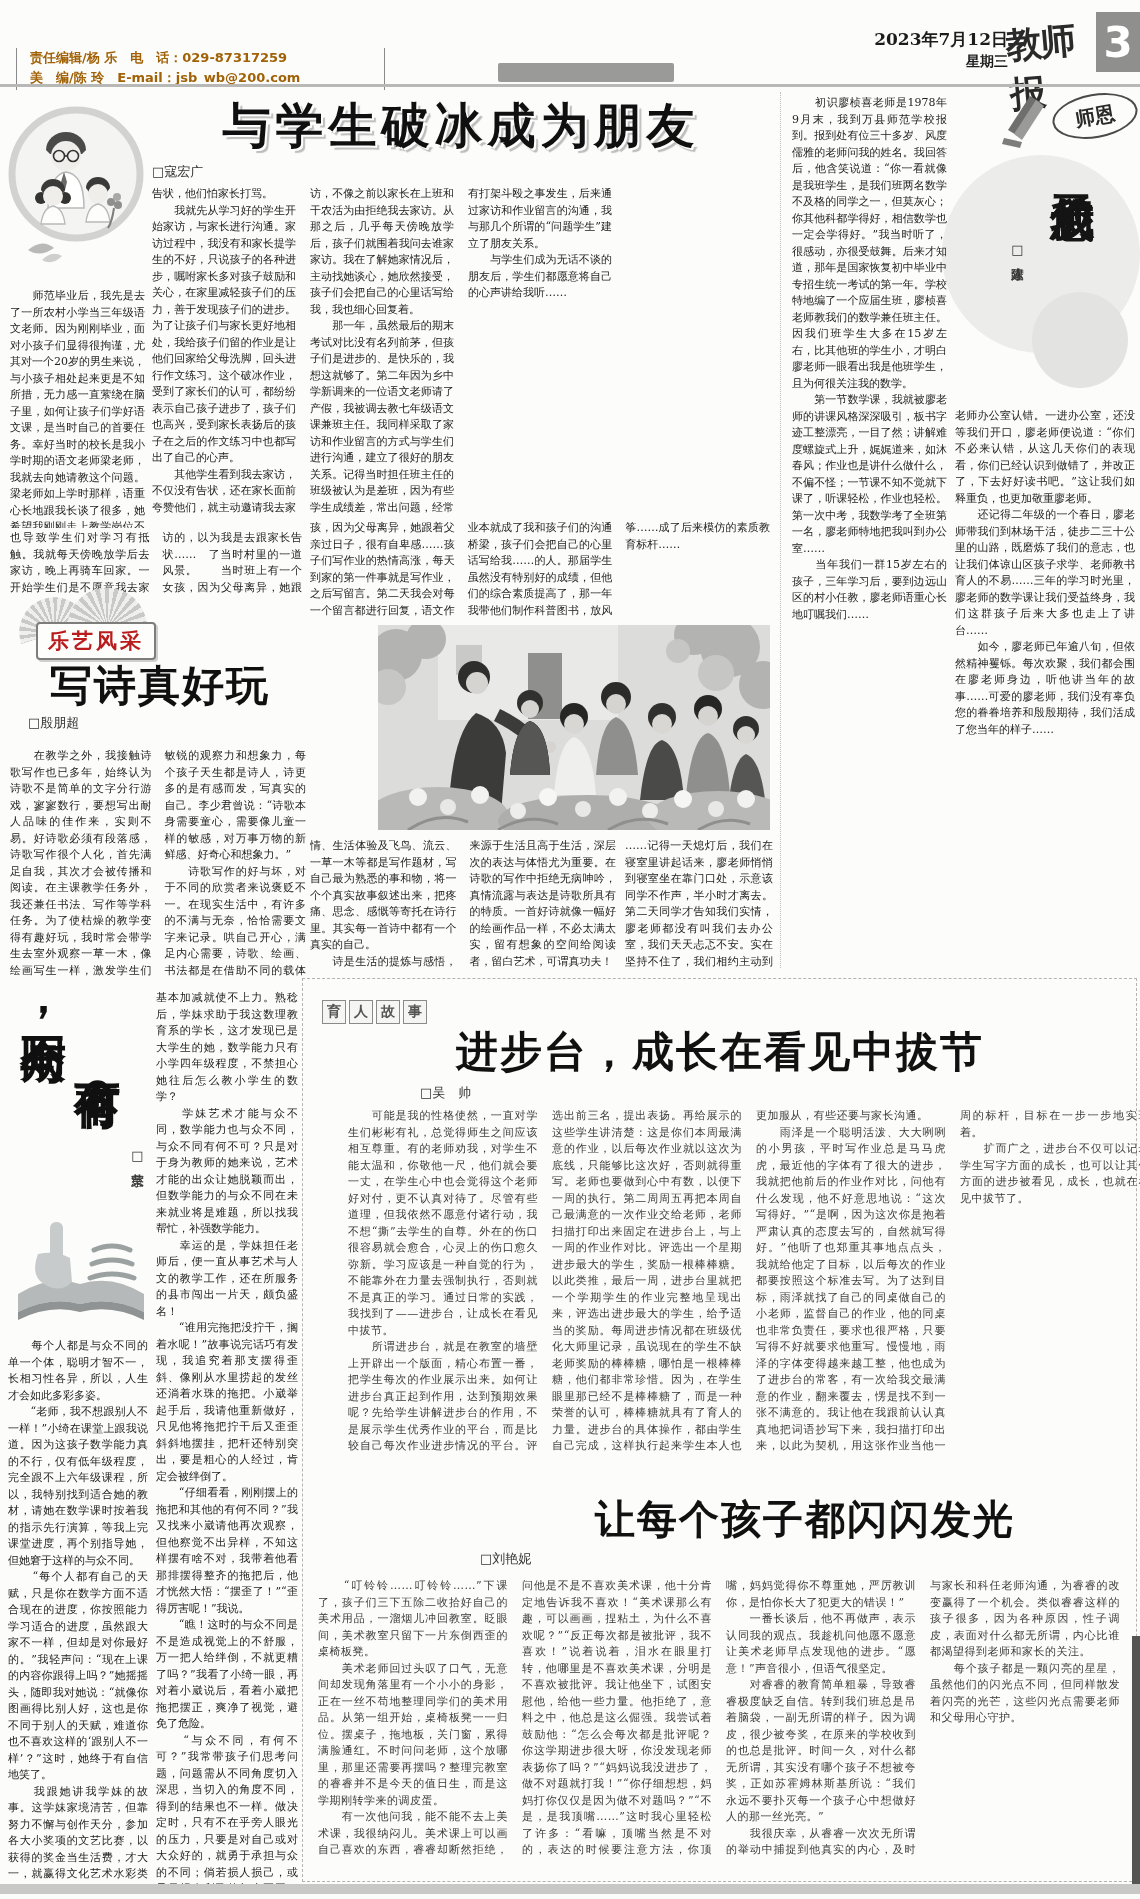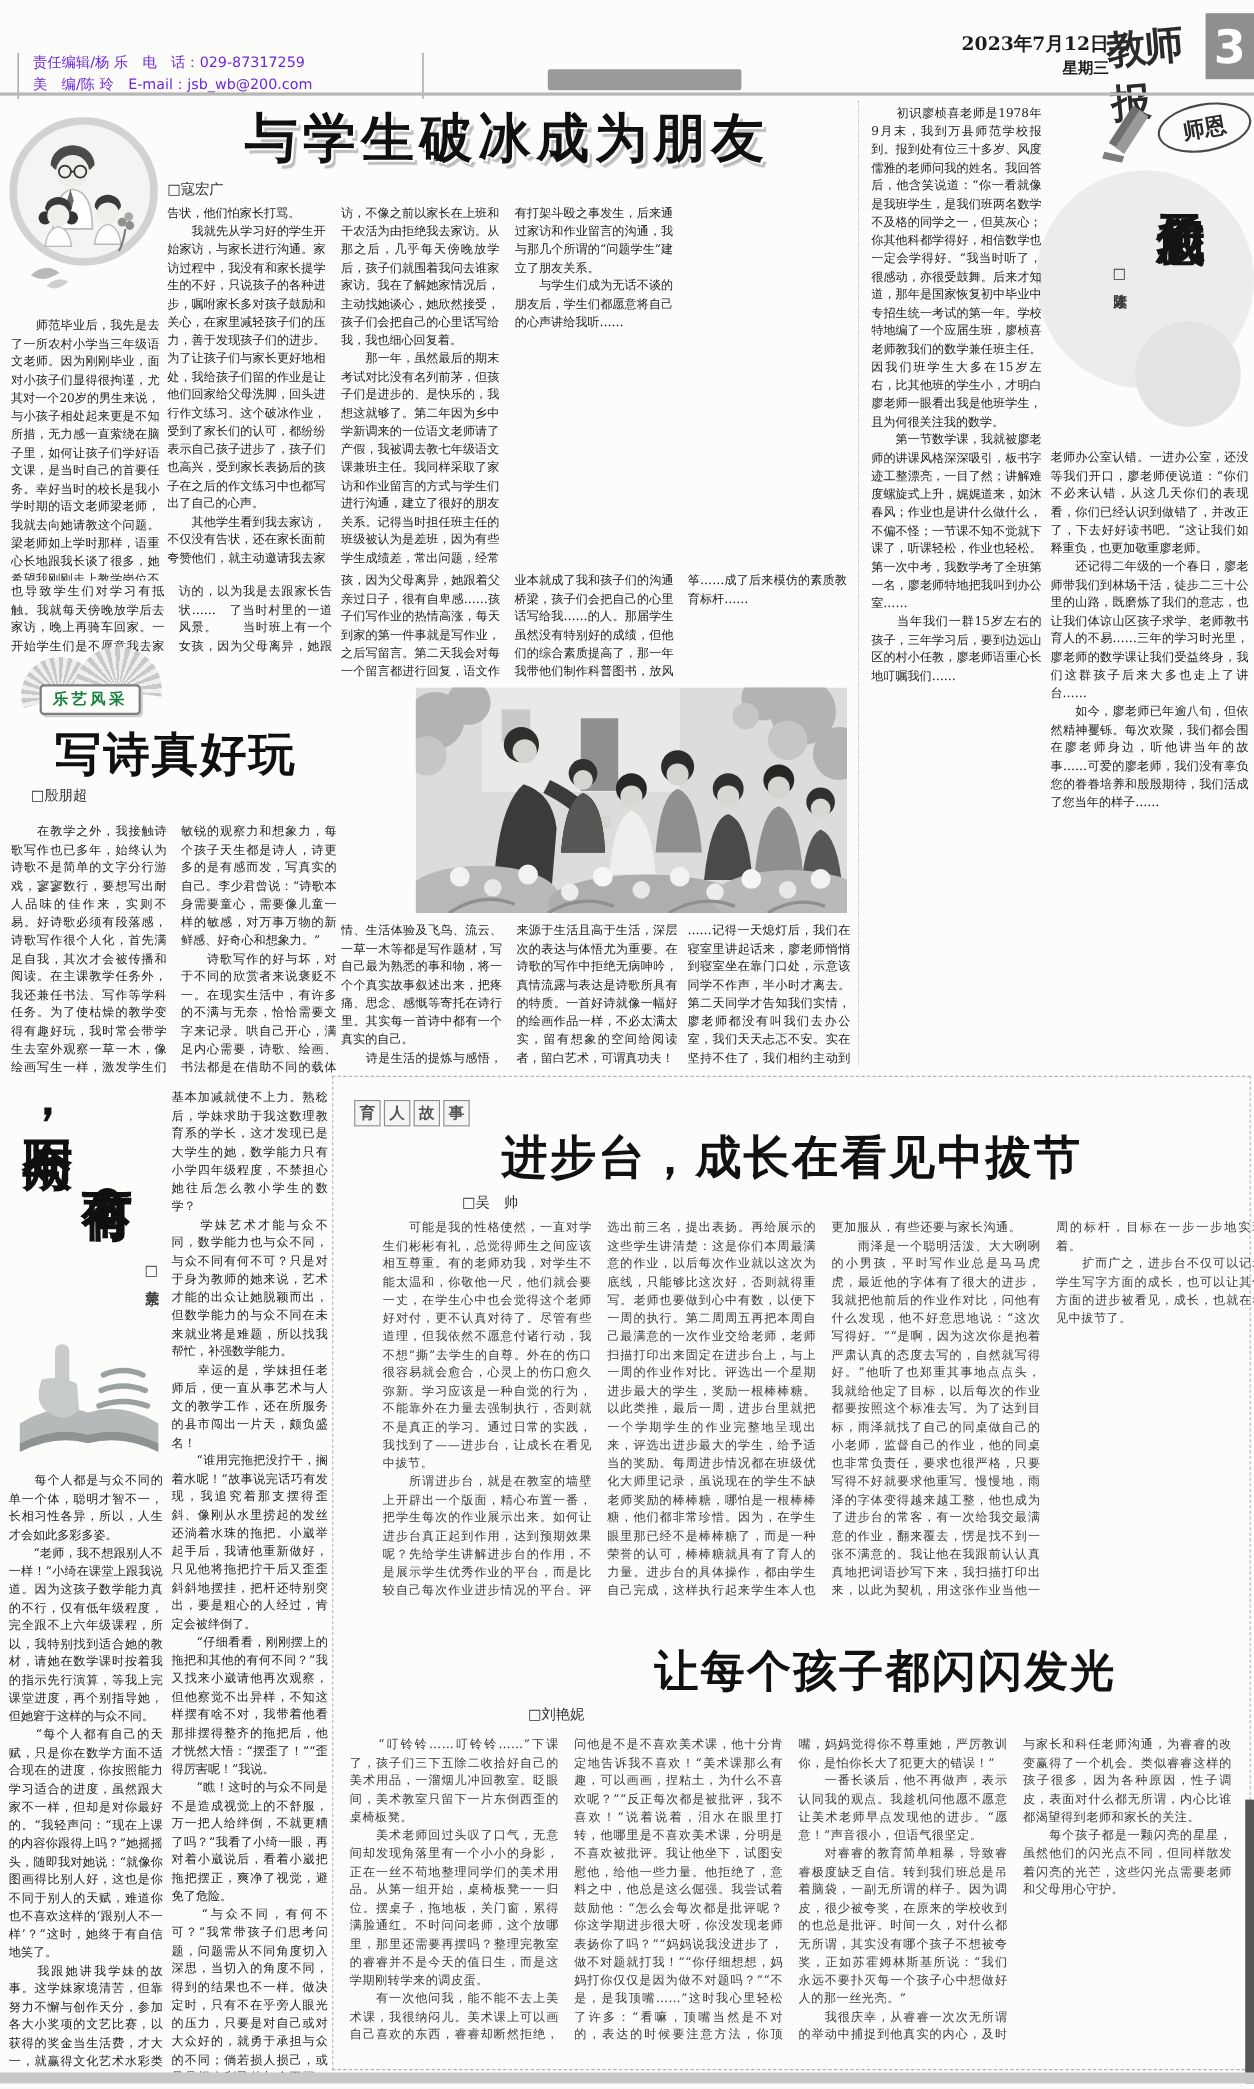--- a/index.html
+++ b/index.html
@@ -25,21 +25,21 @@
        background:repeating-conic-gradient(from 250deg at 50% 100%, #c9c9c7 0 7deg, #efefed 7deg 14deg);}
   .dotted-box{border:1px dashed #b3b3b1;}
 </style>
 </head>
 <body>
 
 <div class="page">
 
   <div class="abs vline" style="left:16px;top:48px;height:42px;"></div>
   <div class="abs vline" style="left:384px;top:48px;height:42px;"></div>
-  <div class="abs sans" style="left:30px;top:48px;width:348px;font-size:13px;font-weight:400;color:#6d28d9;line-height:20px;">
+  <div class="abs sans" style="left:30px;top:48px;width:348px;font-size:13px;font-weight:700;color:#a16207;line-height:20px;">
     <div>责任编辑/杨 乐　电　话：029-87317259</div>
     <div>美　编/陈 玲　E-mail：jsb_wb@200.com</div>
   </div>
 
   <div class="abs" style="left:498px;top:63px;width:176px;height:19px;background:#9a9a98;border-radius:2px;"></div>
 
   <div class="abs serif" style="left:858px;top:28px;width:150px;text-align:right;">
     <div style="font-size:17px;font-weight:700;">2023年7月12日</div>
     <div style="font-size:14px;font-weight:700;margin-top:2px;">星期三</div>
   </div>
@@ -106,21 +106,21 @@
   <div class="abs body-text" style="left:792px;top:95px;width:155px;height:870px;">　　初识廖桢喜老师是1978年9月末，我到万县师范学校报到。报到处有位三十多岁、风度儒雅的老师问我的姓名。我回答后，他含笑说道：“你一看就像是我班学生，是我们班两名数学不及格的同学之一，但莫灰心；你其他科都学得好，相信数学也一定会学得好。”我当时听了，很感动，亦很受鼓舞。后来才知道，那年是国家恢复初中毕业中专招生统一考试的第一年。学校特地编了一个应届生班，廖桢喜老师教我们的数学兼任班主任。因我们班学生大多在15岁左右，比其他班的学生小，才明白廖老师一眼看出我是他班学生，且为何很关注我的数学。
 　　第一节数学课，我就被廖老师的讲课风格深深吸引，板书字迹工整漂亮，一目了然；讲解难度螺旋式上升，娓娓道来，如沐春风；作业也是讲什么做什么，不偏不怪；一节课不知不觉就下课了，听课轻松，作业也轻松。第一次中考，我数学考了全班第一名，廖老师特地把我叫到办公室……
 　　当年我们一群15岁左右的孩子，三年学习后，要到边远山区的村小任教，廖老师语重心长地叮嘱我们……</div>
   <div class="abs body-text" style="left:625px;top:838px;width:148px;height:132px;">……记得一天熄灯后，我们在寝室里讲起话来，廖老师悄悄到寝室坐在靠门口处，示意该同学不作声，半小时才离去。第二天同学才告知我们实情，廖老师都没有叫我们去办公室，我们天天忐忑不安。实在坚持不住了，我们相约主动到廖</div>
   <div class="abs body-text" style="left:955px;top:408px;width:180px;height:557px;">老师办公室认错。一进办公室，还没等我们开口，廖老师便说道：“你们不必来认错，从这几天你们的表现看，你们已经认识到做错了，并改正了，下去好好读书吧。”这让我们如释重负，也更加敬重廖老师。
 　　还记得二年级的一个春日，廖老师带我们到林场干活，徒步二三十公里的山路，既磨炼了我们的意志，也让我们体谅山区孩子求学、老师教书育人的不易……三年的学习时光里，廖老师的数学课让我们受益终身，我们这群孩子后来大多也走上了讲台……
 　　如今，廖老师已年逾八旬，但依然精神矍铄。每次欢聚，我们都会围在廖老师身边，听他讲当年的故事……可爱的廖老师，我们没有辜负您的眷眷培养和殷殷期待，我们活成了您当年的样子……</div>
 
   <div class="fan" style="left:14px;top:598px;width:70px;height:36px;transform:rotate(-18deg);"></div>
   <div class="fan" style="left:70px;top:588px;width:80px;height:40px;transform:rotate(8deg);"></div>
-  <div class="abs serif" style="left:36px;top:622px;padding:3px 10px;border:2px solid #7d7d7b;border-radius:4px;background:#fdfdfc;font-size:14px;font-weight:900;letter-spacing:3px;color:#15803d;box-shadow:2px 2px 0 #cfcfcd;">乐艺风采</div>
+  <div class="abs serif" style="left:36px;top:622px;padding:3px 10px;border:2px solid #7d7d7b;border-radius:4px;background:#fdfdfc;font-size:21px;font-weight:900;letter-spacing:3px;color:#b91c1c;box-shadow:2px 2px 0 #cfcfcd;">乐艺风采</div>
   <div class="abs sans headline" style="left:28px;top:658px;width:264px;font-size:42px;letter-spacing:2px;text-shadow:none;font-weight:800;">写诗真好玩</div>
   <div class="abs author" style="left:28px;top:714px;width:264px;">□殷朋超</div>
   <div class="abs body-text cols-2" style="left:10px;top:748px;width:296px;height:238px;">　　在教学之外，我接触诗歌写作也已多年，始终认为诗歌不是简单的文字分行游戏，寥寥数行，要想写出耐人品味的佳作来，实则不易。好诗歌必须有段落感，诗歌写作很个人化，首先满足自我，其次才会被传播和阅读。在主课教学任务外，我还兼任书法、写作等学科任务。为了使枯燥的教学变得有趣好玩，我时常会带学生去室外观察一草一木，像绘画写生一样，激发学生们敏锐的观察力和想象力，每个孩子天生都是诗人，诗更多的是有感而发，写真实的自己。李少君曾说：“诗歌本身需要童心，需要像儿童一样的敏感，对万事万物的新鲜感、好奇心和想象力。”
 　　诗歌写作的好与坏，对于不同的欣赏者来说褒贬不一。在现实生活中，有许多的不满与无奈，恰恰需要文字来记录。哄自己开心，满足内心需要，诗歌、绘画、书法都是在借助不同的载体来表现一种自我的情绪化。哪有什么岁月静好，不过是有人在替你负重前行罢了。故乡、亲</div>
   <div class="abs body-text cols-2" style="left:310px;top:838px;width:306px;height:138px;">情、生活体验及飞鸟、流云、一草一木等都是写作题材，写自己最为熟悉的事和物，将一个个真实故事叙述出来，把疼痛、思念、感慨等寄托在诗行里。其实每一首诗中都有一个真实的自己。
 　　诗是生活的提炼与感悟，来源于生活且高于生活，深层次的表达与体悟尤为重要。在诗歌的写作中拒绝无病呻吟，真情流露与表达是诗歌所具有的特质。一首好诗就像一幅好的绘画作品一样，不必太满太实，留有想象的空间给阅读者，留白艺术，可谓真功夫！</div>
 
   <svg class="abs" style="left:378px;top:625px;" width="392" height="205" viewBox="0 0 392 205">
     <rect width="392" height="205" fill="#dcdcda"></rect>
     <rect x="60" y="0" width="180" height="95" fill="#e9e9e7"></rect>

